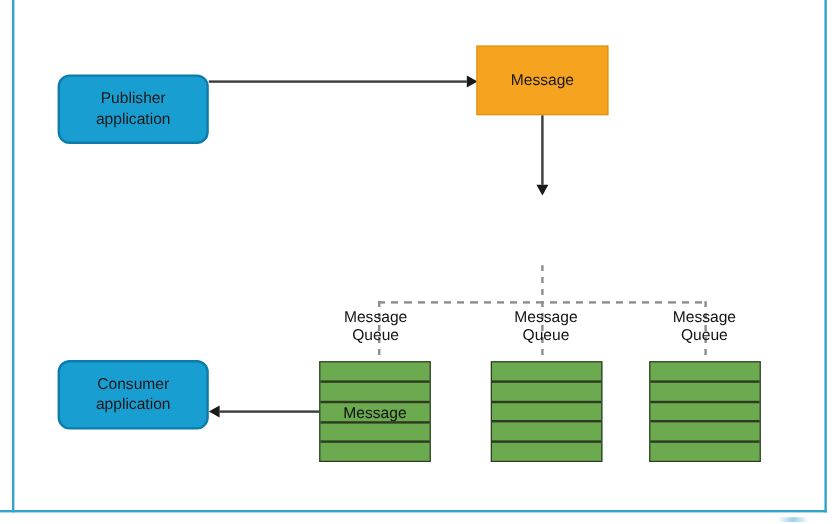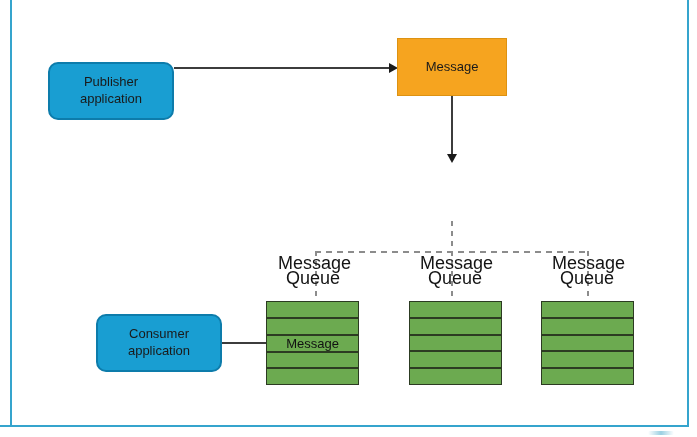--- a/index.html
+++ b/index.html
@@ -31,21 +31,21 @@
     font-size:13px; line-height:1.3; color:#1a1a1a;
   }
   .node-rounded {
     left:48px; width:126px; height:58px;
     background:#199ed2;
     border:2px solid #0d7cab;
     border-radius:10px;
     padding:0 16px;
   }
   .node-publisher { top:38px;margin-top:24px; }
-  .node-consumer  { top:314px;margin-left:48px; }
+  .node-consumer  { top:300px; }
   .node-message {
     left:397px; top:38px; width:110px; height:58px;
     background:#f6a41f; border:1px solid #dd9212;
   }
   .node-exchange {
     left:397px; top:163px; width:110px; height:58px;
     background:#69a850; border:1px solid #53823d;
   }
   
   .line-h { position:absolute; height:2px; background:#3c3c3c; }
@@ -59,21 +59,21 @@
     position:absolute; height:2px;
     background: repeating-linear-gradient(to right, #8c8c8c 0 6px, transparent 6px 11px);
   }
   .dash-v {
     position:absolute; width:2px;
     background: repeating-linear-gradient(to bottom, #8c8c8c 0 5px, transparent 5px 10px);
   }
   
   .queue-label {
     position:absolute; top:256px; width:70px;
-    text-align:center; font-size:18px; line-height:15px; color:#141414;
+    text-align:center; font-size:13px; line-height:15px; color:#141414;
   }
   
   .queue {
     position:absolute; top:301px; width:93px; height:84px;
     border:1px solid #2c3b22;
     background:#6caa50;
     display:flex; flex-direction:column;
   }
   .q-row { flex:1 1 0; display:flex; align-items:center; justify-content:center; font-size:13px; color:#111; }
   .q-row + .q-row { border-top:2px solid #2c3b22; }

